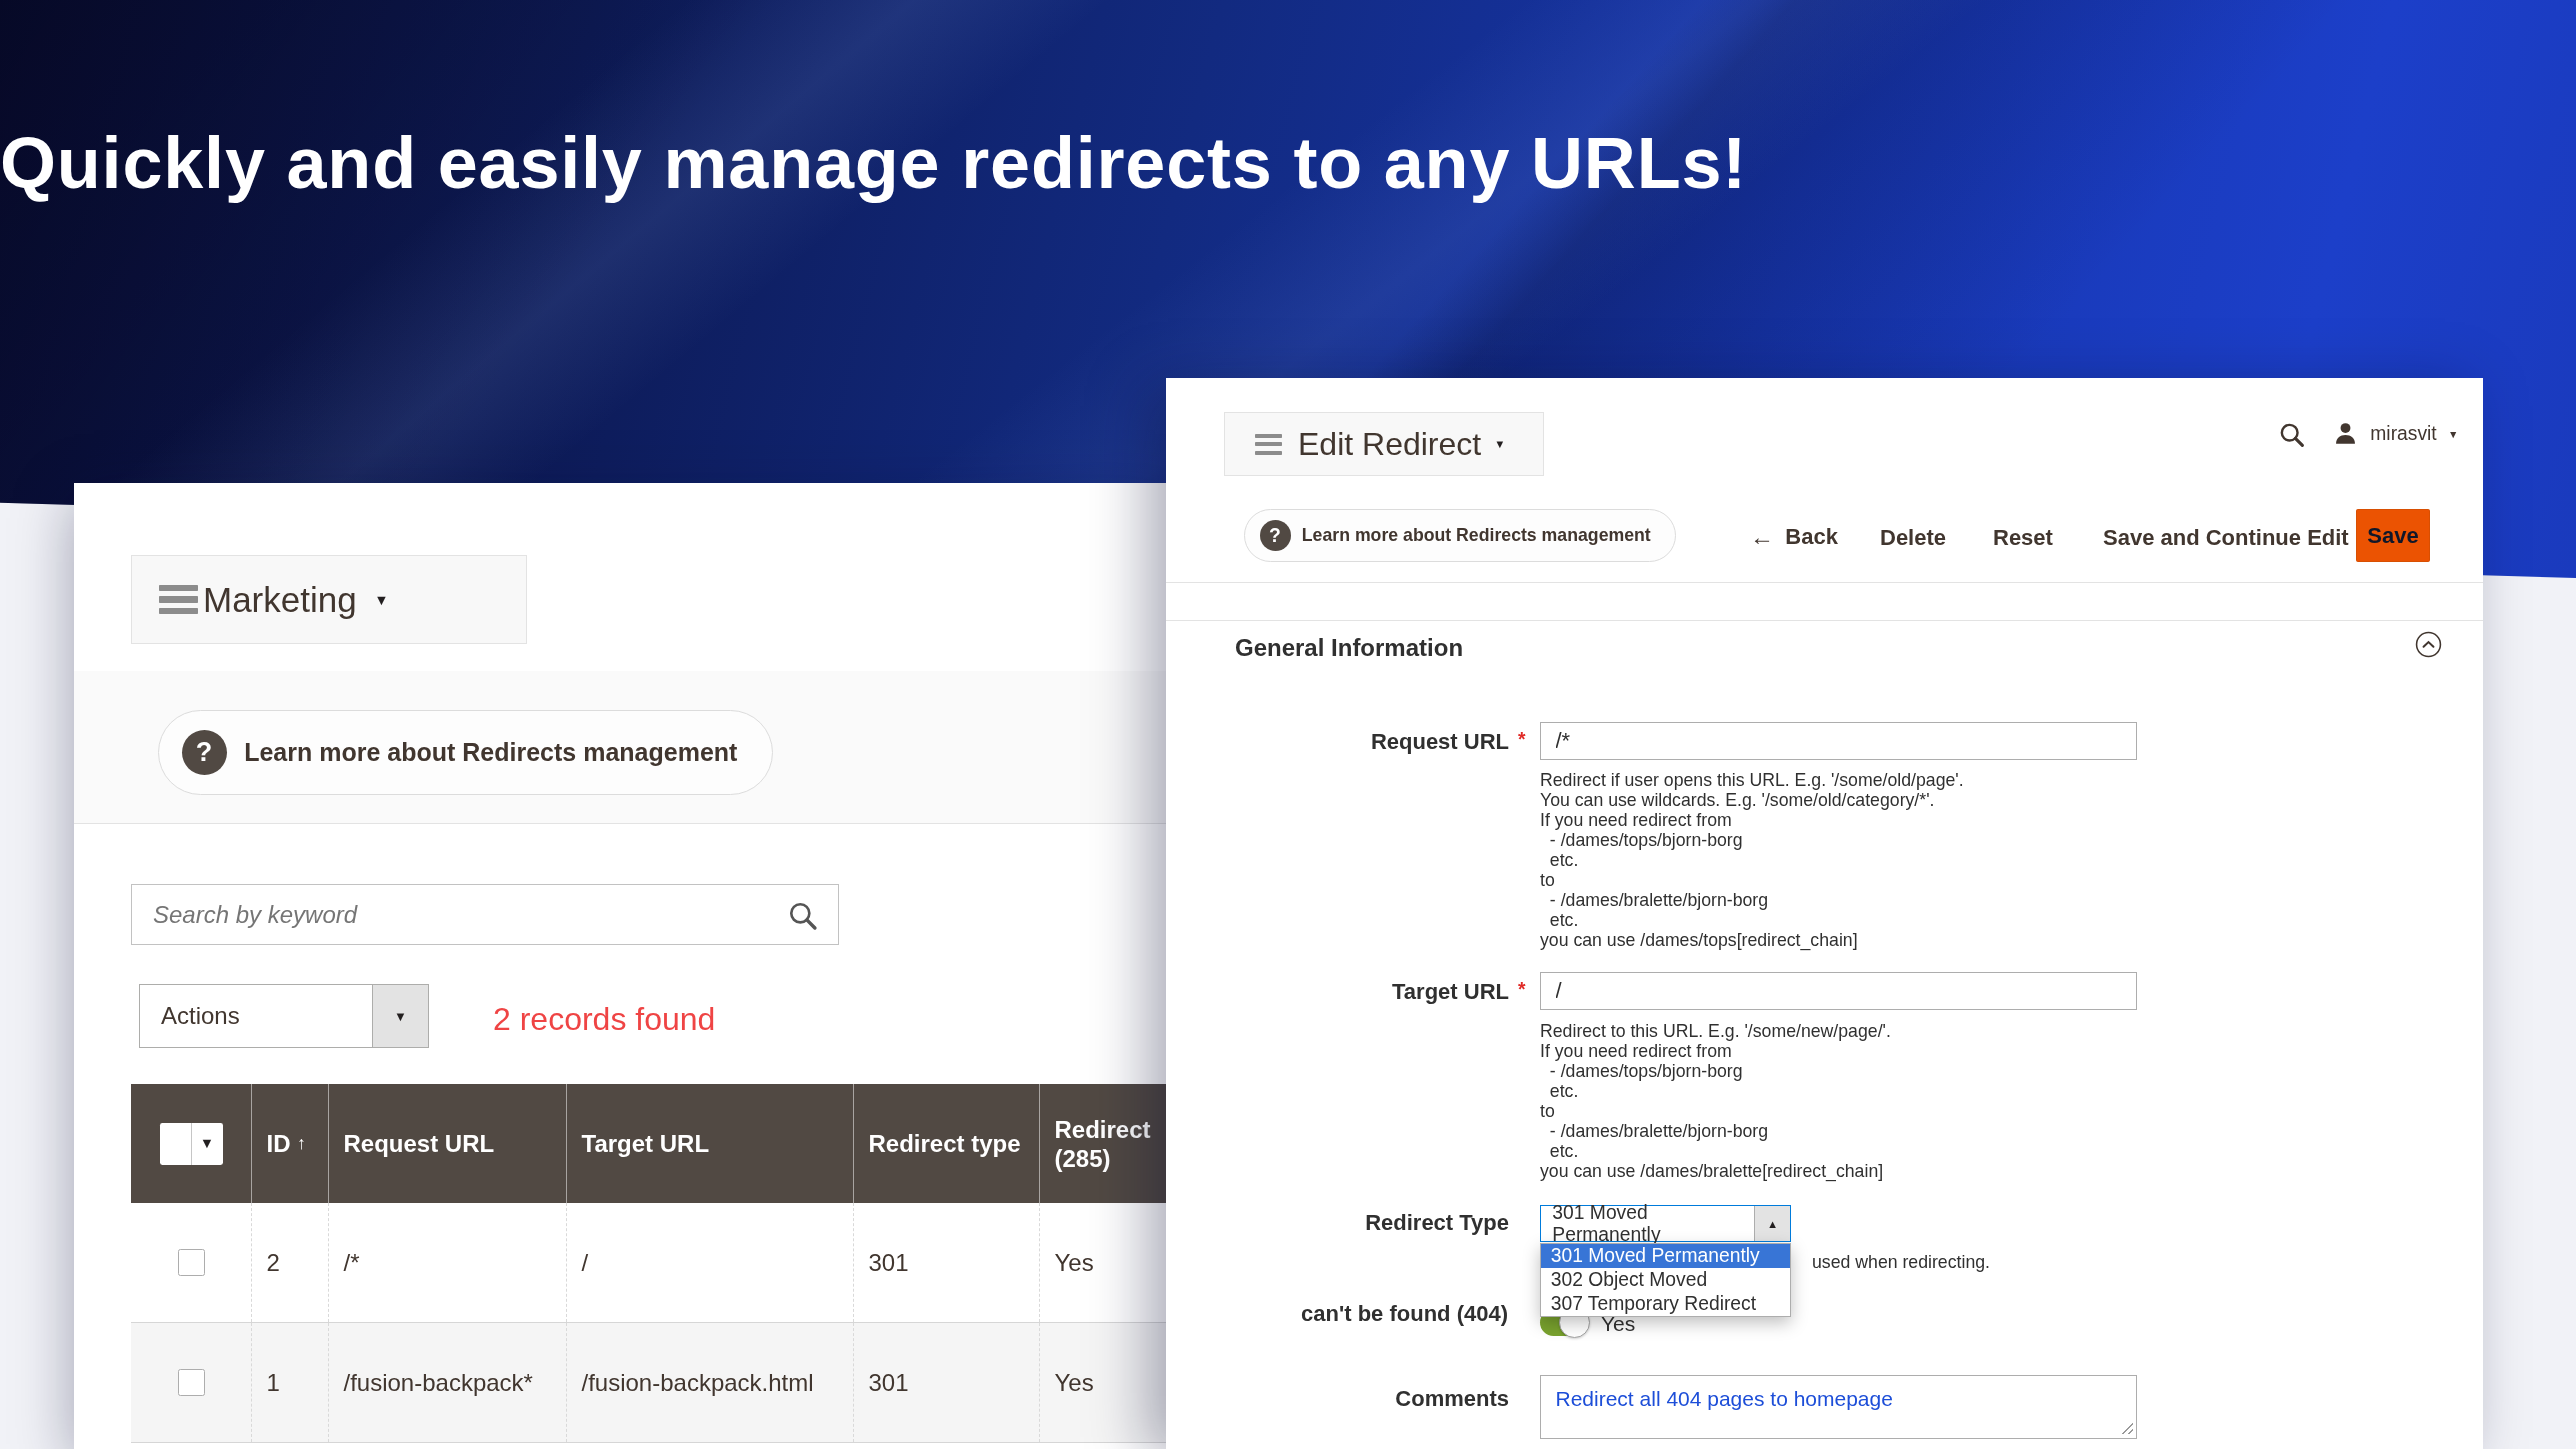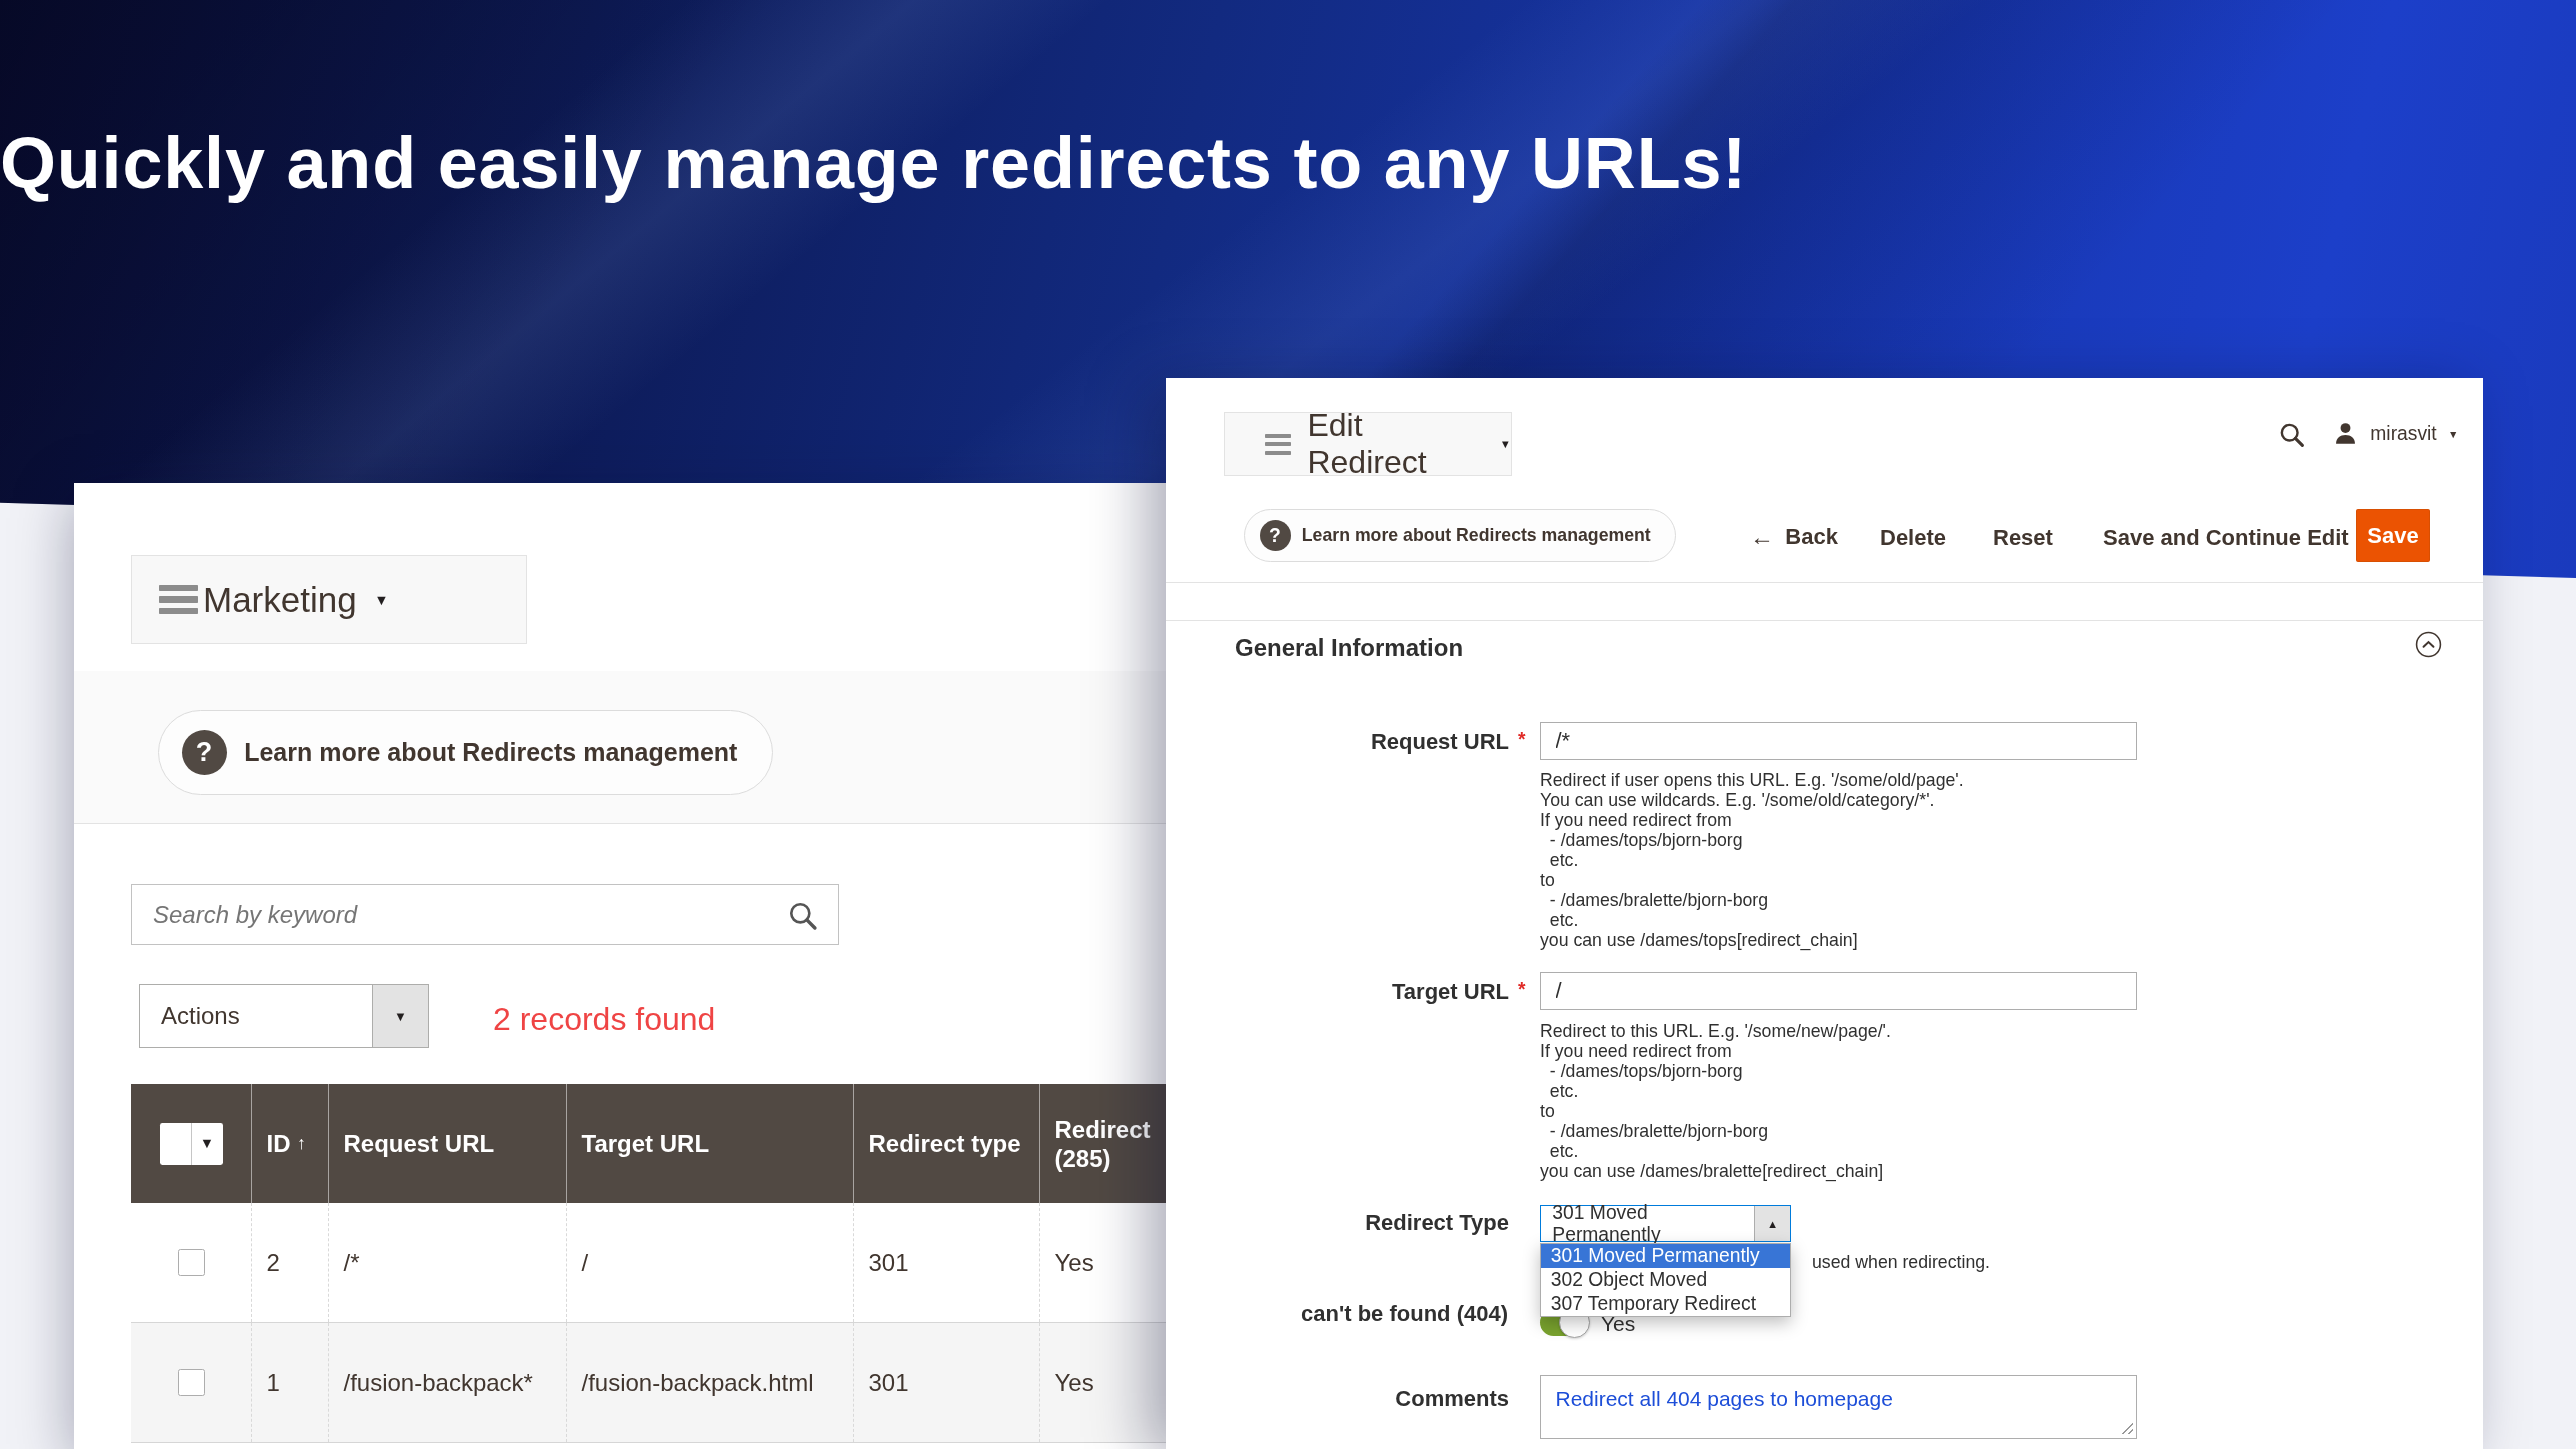--- a/index.html
+++ b/index.html
@@ -95,21 +95,21 @@
   .toggle .knob { position:absolute; right:-3.2px; top:-1.6px; width:31px; height:31px;
     border-radius:50%; background:#fff; border:0.8px solid #a5a5a5; box-shadow:0 0.8px 2.4px rgba(0,0,0,0.2); }
   .toggle-text { position:absolute; left:435px; top:934px; font-size:21px; color:#303030; }
   .tarea { position:absolute; left:374px; top:997px; width:597px; height:64px;
     border:0.8px solid #adadad; background:#fff; font-family:"Liberation Sans",sans-serif;
     font-size:21px; color:#1d4ed8; padding:11.3px 14.5px; resize:none; outline:none; }
   .resize-grip { position:absolute; left:954px; top:1043px; width:13px; height:13px;
     clip-path:polygon(100% 0,100% 100%,0 100%);
     background:repeating-linear-gradient(-45deg, transparent 0 2.4px, #9a9a9a 2.4px 4px); }
   .save-btn { position:absolute; left:1190px; top:131px; width:74px; height:53px;
-    background:#eb5302; border:0.8px solid #d84f02; border-radius:1.6px; color:#ffffff;
+    background:#eb5302; border:0.8px solid #d84f02; border-radius:1.6px; color:#0f172a;
     font-size:22px; font-weight:bold; display:flex; align-items:center; justify-content:center; cursor:pointer; }
   .icon-svg { display:block; }
 </style>
 </head>
 <body>
 
 <div id="stage">
 
   <div class="hero-bg">
     <div class="folds"></div>
@@ -199,21 +199,21 @@
         <div>/fusion-backpack*</div>
         <div>/fusion-backpack.html</div>
         <div>301</div>
         <div>Yes</div>
       </div>
     </div>
   </div>
 
   <div id="edit-card" class="card">
 
-    <div class="menu-box" style="left:58px; top:34px; width:288px; height:64px; padding-left:40px;">
+    <div class="menu-box" style="left:58px; top:34px; width:320px; height:64px; padding-left:30px;">
       <span class="burger" style="width:27px; height:21px;">
         <i style="height:4px;"></i>
           <i style="height:4px;"></i>
           <i style="height:4px;"></i>
       </span>
       <span style="font-size:32px; margin-left:16px;">Edit Redirect</span>
       <span class="caret-down" style="font-size:11.3px; margin-left:13px;">▼</span>
     </div>
 
     <svg class="icon-svg" style="position:absolute; left:1111px; top:42px;" width="29" height="29" viewBox="0 0 24 24">

